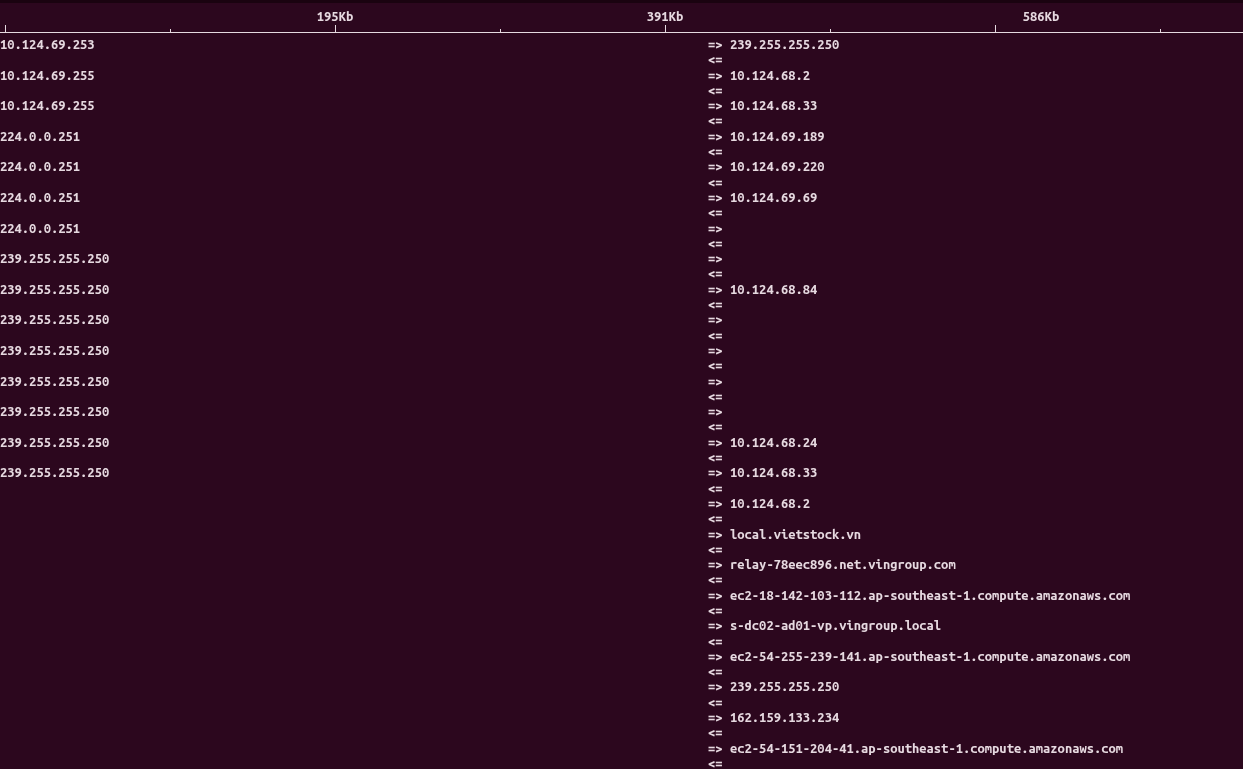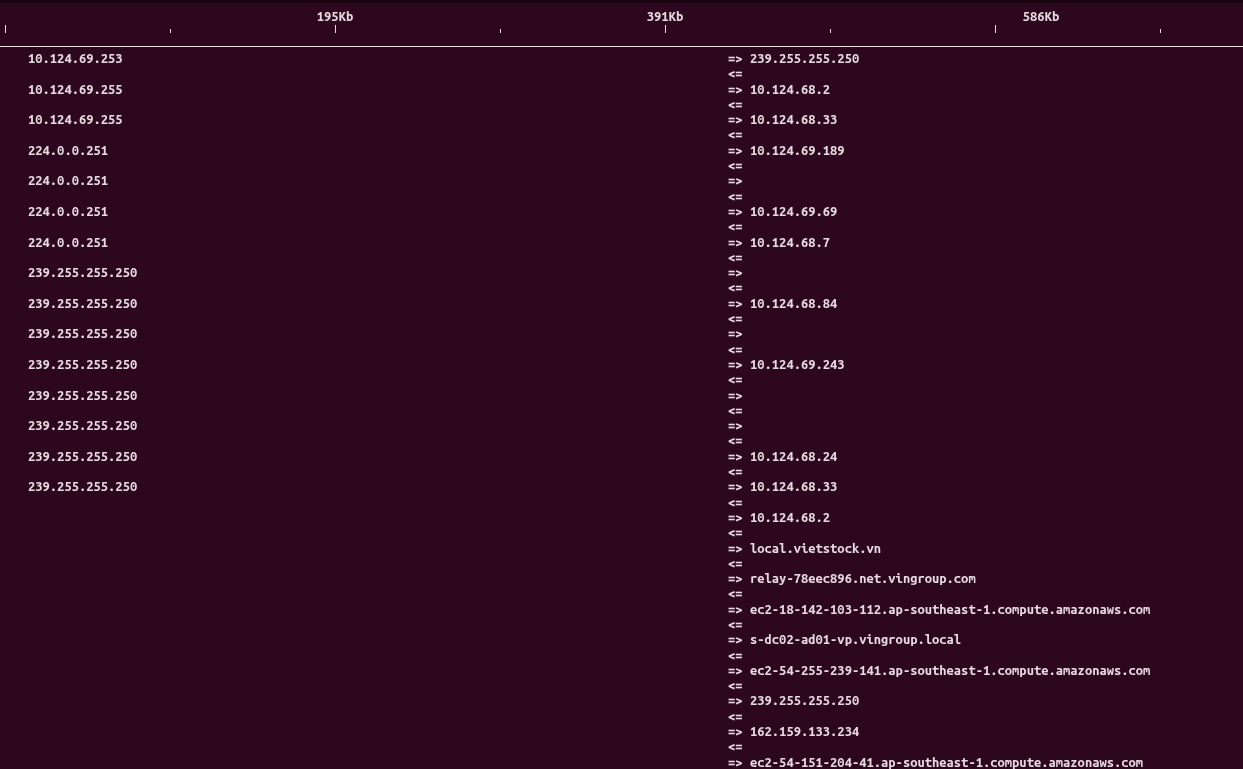--- a/index.html
+++ b/index.html
@@ -13,21 +13,21 @@
     overflow: hidden;
   }
   .terminal { width: 100%; height: 100%; position: relative; }
   .titlebar {
     width: 100%;
     height: 3px;
     background: linear-gradient(#1a0310, #1a0310);
   }
   .scale {
     width: 100%;
-    height: 44px;
+    height: 30px;
     position: relative;
     border-bottom: 1px solid #e6d9e0;
   }
   .tick {
     position: absolute;
     top: 22px;
     width: 1px;
     height: 8px;
     background: #e6d9e0;
   }
@@ -39,21 +39,21 @@
     color: #e6d9e0;
     font-size: 13px;
     white-space: nowrap;
   }
   .rows { padding-top: 4px; }
   .row {
     display: flex;
     line-height: 15.3px;
     white-space: pre;
   }
-  .col-left { width: 708px; padding-left: 8px; margin-left: 20px; }
+  .col-left { width: 708px; padding-left: 0; }
   .arrow { width: 22px; }
   .col-right { flex: 1; }
   .bold { font-weight: bold; }
 </style>
 </head>
 <body>
 <div class="terminal">
 
   <div class="titlebar"></div>
 
@@ -73,33 +73,33 @@
 
   <div class="rows" id="rows">
       <div class="row bold"><span class="col-left">10.124.69.253</span><span class="arrow">=&gt;</span><span class="col-right">239.255.255.250</span></div>
       <div class="row bold"><span class="col-left"></span><span class="arrow">&lt;=</span><span class="col-right"></span></div>
       <div class="row bold"><span class="col-left">10.124.69.255</span><span class="arrow">=&gt;</span><span class="col-right">10.124.68.2</span></div>
       <div class="row bold"><span class="col-left"></span><span class="arrow">&lt;=</span><span class="col-right"></span></div>
       <div class="row bold"><span class="col-left">10.124.69.255</span><span class="arrow">=&gt;</span><span class="col-right">10.124.68.33</span></div>
       <div class="row bold"><span class="col-left"></span><span class="arrow">&lt;=</span><span class="col-right"></span></div>
       <div class="row bold"><span class="col-left">224.0.0.251</span><span class="arrow">=&gt;</span><span class="col-right">10.124.69.189</span></div>
       <div class="row bold"><span class="col-left"></span><span class="arrow">&lt;=</span><span class="col-right"></span></div>
-      <div class="row bold"><span class="col-left">224.0.0.251</span><span class="arrow">=&gt;</span></div>
+      <div class="row bold"><span class="col-left">224.0.0.251</span><span class="arrow">=&gt;</span><span class="col-right">10.124.69.220</span></div>
       <div class="row bold"><span class="col-left"></span><span class="arrow">&lt;=</span><span class="col-right"></span></div>
       <div class="row bold"><span class="col-left">224.0.0.251</span><span class="arrow">=&gt;</span><span class="col-right">10.124.69.69</span></div>
       <div class="row bold"><span class="col-left"></span><span class="arrow">&lt;=</span><span class="col-right"></span></div>
-      <div class="row bold"><span class="col-left">224.0.0.251</span><span class="arrow">=&gt;</span><span class="col-right">10.124.68.7</span></div>
+      <div class="row bold"><span class="col-left">224.0.0.251</span><span class="arrow">=&gt;</span></div>
       <div class="row bold"><span class="col-left"></span><span class="arrow">&lt;=</span><span class="col-right"></span></div>
       <div class="row bold"><span class="col-left">239.255.255.250</span><span class="arrow">=&gt;</span></div>
       <div class="row bold"><span class="col-left"></span><span class="arrow">&lt;=</span><span class="col-right"></span></div>
       <div class="row bold"><span class="col-left">239.255.255.250</span><span class="arrow">=&gt;</span><span class="col-right">10.124.68.84</span></div>
       <div class="row bold"><span class="col-left"></span><span class="arrow">&lt;=</span><span class="col-right"></span></div>
       <div class="row bold"><span class="col-left">239.255.255.250</span><span class="arrow">=&gt;</span></div>
       <div class="row bold"><span class="col-left"></span><span class="arrow">&lt;=</span><span class="col-right"></span></div>
-      <div class="row bold"><span class="col-left">239.255.255.250</span><span class="arrow">=&gt;</span><span class="col-right">10.124.69.243</span></div>
+      <div class="row bold"><span class="col-left">239.255.255.250</span><span class="arrow">=&gt;</span></div>
       <div class="row bold"><span class="col-left"></span><span class="arrow">&lt;=</span><span class="col-right"></span></div>
       <div class="row bold"><span class="col-left">239.255.255.250</span><span class="arrow">=&gt;</span></div>
       <div class="row bold"><span class="col-left"></span><span class="arrow">&lt;=</span><span class="col-right"></span></div>
       <div class="row bold"><span class="col-left">239.255.255.250</span><span class="arrow">=&gt;</span></div>
       <div class="row bold"><span class="col-left"></span><span class="arrow">&lt;=</span><span class="col-right"></span></div>
       <div class="row bold"><span class="col-left">239.255.255.250</span><span class="arrow">=&gt;</span><span class="col-right">10.124.68.24</span></div>
       <div class="row bold"><span class="col-left"></span><span class="arrow">&lt;=</span><span class="col-right"></span></div>
       <div class="row bold"><span class="col-left">239.255.255.250</span><span class="arrow">=&gt;</span><span class="col-right">10.124.68.33</span></div>
       <div class="row bold"><span class="col-left"></span><span class="arrow">&lt;=</span><span class="col-right"></span></div>
       <div class="row bold"><span class="col-left"></span><span class="arrow">=&gt;</span><span class="col-right">10.124.68.2</span></div>

